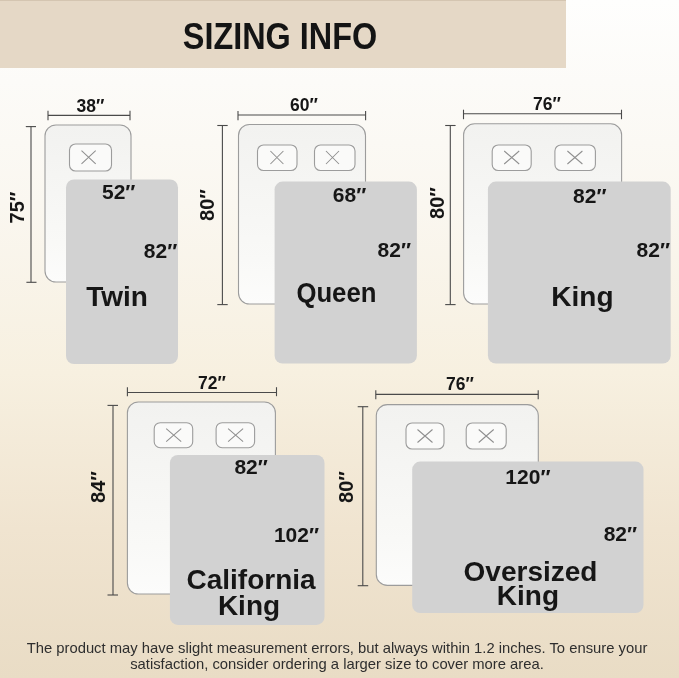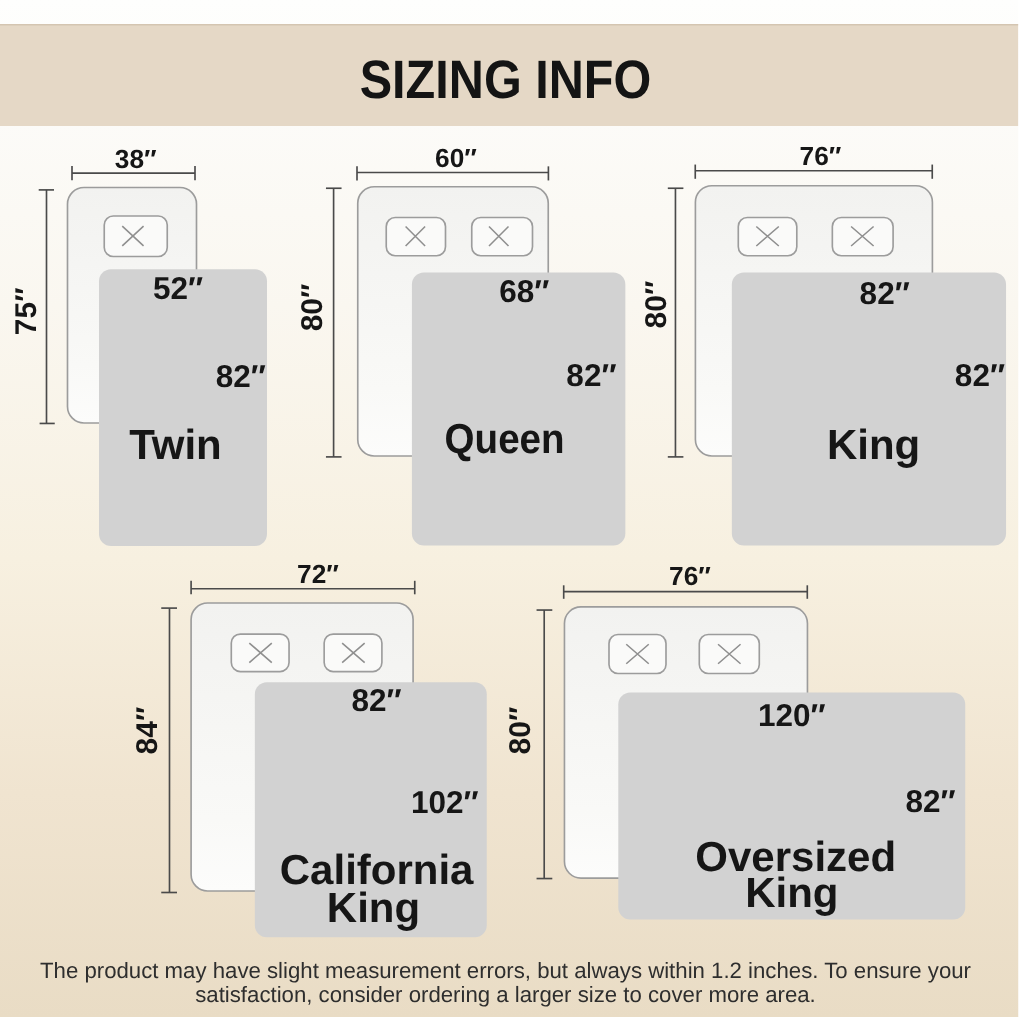--- a/index.html
+++ b/index.html
@@ -1,19 +1,19 @@
 <!DOCTYPE html>
 <html><head>
 <meta charset="utf-8">
 <style>
   html,body{margin:0;padding:0}
   .page{position:relative;width:679px;height:678px;overflow:hidden;
     background:linear-gradient(180deg,#fefefd 0%,#fcfbf8 12%,#faf7f0 30%,#f7f0e0 55%,#f0e4d0 78%,#e9dcc5 100%);
     font-family:"Liberation Sans",sans-serif;}
-  .titlebar{position:absolute;left:0;top:16px;width:679px;height:68px;background:#e5d8c6;box-sizing:border-box;border-top:1.5px solid #d4c5b1;
+  .titlebar{position:absolute;left:0;top:0;width:566px;height:68px;background:#e5d8c6;box-sizing:border-box;border-top:1.5px solid #d4c5b1;
     text-align:center;}
   .titlebar span{display:inline-block;margin-top:14.5px;font-size:36px;font-weight:bold;
     color:#141414;transform:translateX(-3px) scaleX(.9);}
   svg{position:absolute;left:0;top:0}
   .disclaimer{position:absolute;left:-2.5px;top:640px;width:679px;text-align:center;
     font-size:14.8px;color:#2e2e2e;line-height:16px;}
 </style>
 </head>
 <body>
 <div class="page">

